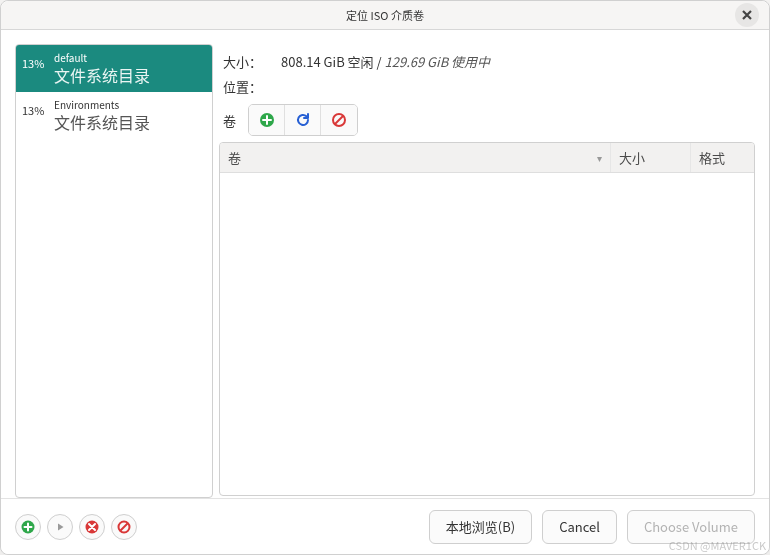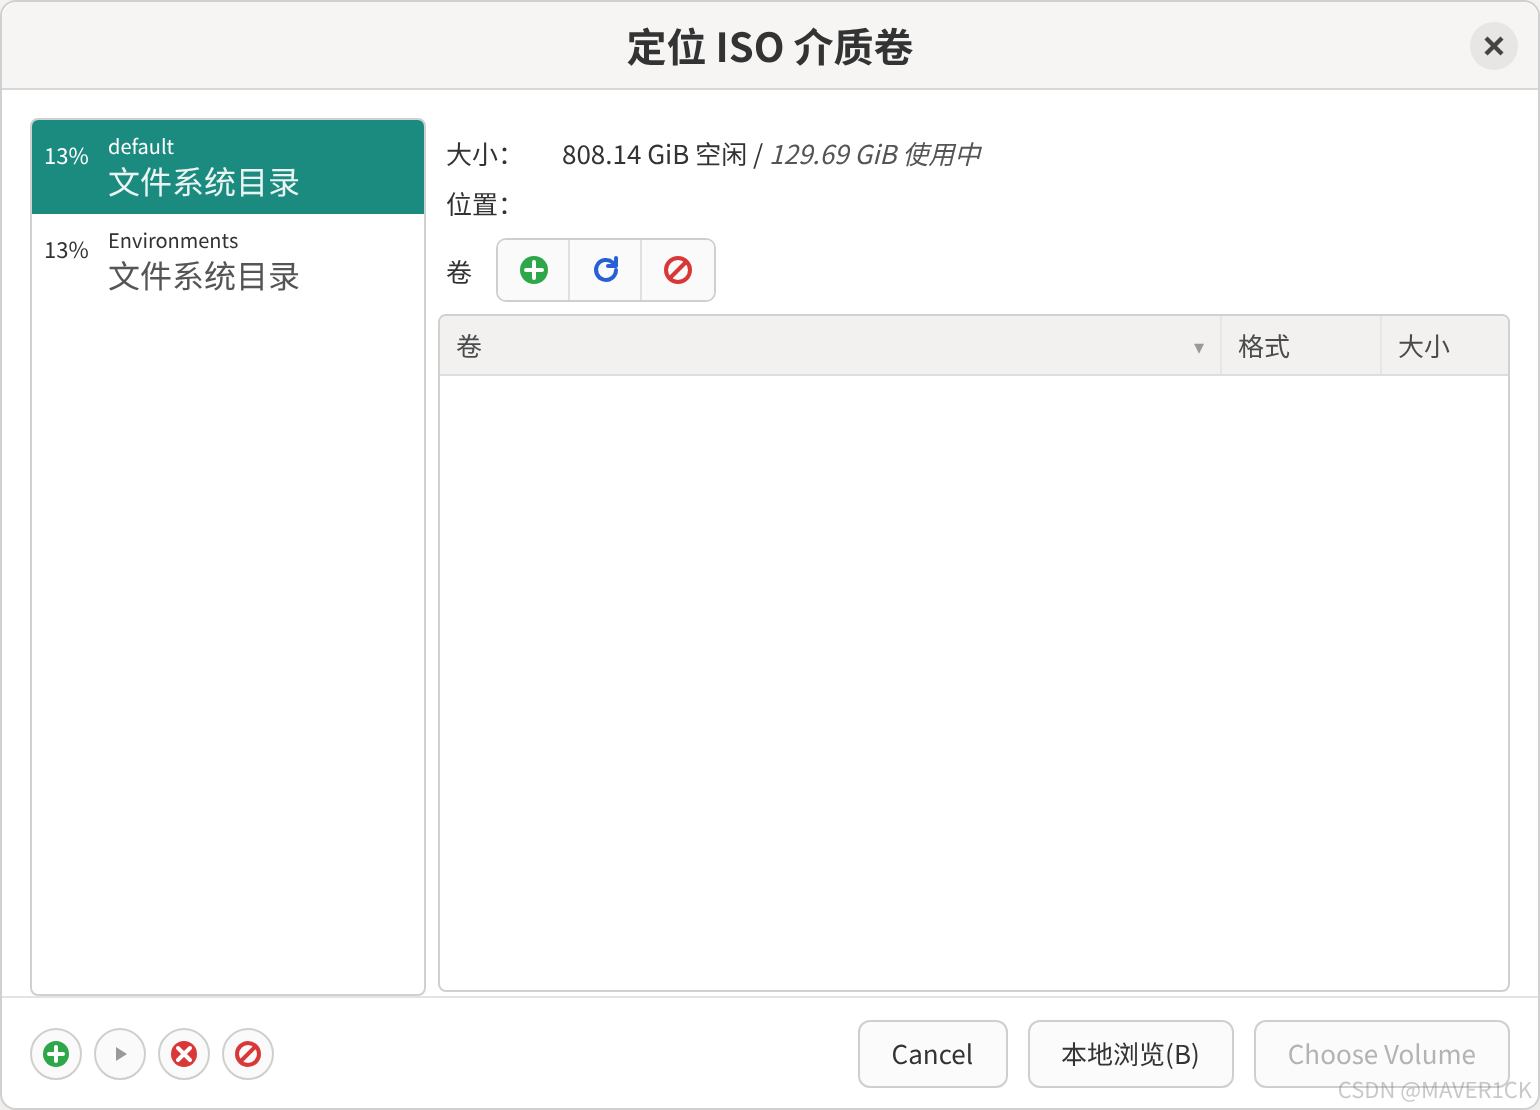--- a/index.html
+++ b/index.html
@@ -1,18 +1,18 @@
 <!DOCTYPE html>
 <html><head>
   <meta charset="utf-8">
   <style>
     * { box-sizing: border-box; margin: 0; padding: 0; }
     body { font-family: "Noto Sans CJK SC", "Microsoft YaHei", sans-serif; font-size: 13px; color: #333; background: #f6f5f4; width: 770px; height: 555px; overflow: hidden; }
     .window { width: 770px; height: 555px; background: #fff; border: 1px solid #d0d0d0; border-radius: 8px; display: flex; flex-direction: column; box-shadow: 0 6px 24px rgba(0,0,0,0.08); }
-    .titlebar { display: flex; align-items: center; justify-content: center; height: 44px; border-bottom: 1px solid #d7d7d7; position: relative; font-weight: 700; font-size: 20px; background: #f6f5f4; border-radius: 8px 8px 0 0;}
+    .titlebar { display: flex; align-items: center; justify-content: center; height: 29px; border-bottom: 1px solid #d7d7d7; position: relative; font-weight: 400; font-size: 11px; background: #f6f5f4; border-radius: 8px 8px 0 0;}
     .titlebar .close { position: absolute; right: 10px; top: 50%; transform: translateY(-50%); width: 24px; height: 24px; border-radius: 50%; background: #e7e6e5; display: flex; align-items: center; justify-content: center; cursor: pointer; }
     .titlebar .close svg { width: 12px; height: 12px; stroke: #444; stroke-width: 2.2; }
     .body { flex: 1; display: flex; padding: 14px 14px 0 14px; gap: 6px; min-height: 0; background:#fff;}
     .sidebar { width: 198px; border: 1px solid #d0d0d0; border-radius: 4px; display: flex; flex-direction: column; background: #fff; overflow: hidden; }
     .sidebar-item { display: flex; align-items: flex-start; padding: 6px 8px 6px 6px; gap: 6px; cursor: pointer; }
     .sidebar-item.active { background: #1b8a7f; color: #fff; }
     .sidebar-item .pct { font-size: 11px; padding-top: 4px; min-width: 26px; text-align: left;}
     .sidebar-item .labels { display: flex; flex-direction: column; line-height: 1.35; }
     .sidebar-item .name { font-size: 10px; }
     .sidebar-item .sub { font-size: 16px; }
@@ -113,22 +113,22 @@
           </div>
         </div>
       </div>
 
       <div class="table">
         <div class="thead">
           <div class="th">
               <span>卷</span>
               <span class="sort">▾</span>
             </div>
+          <div class="th">大小</div>
           <div class="th">格式</div>
-          <div class="th">大小</div>
         </div>
       </div>
     </div>
   </div>
 
   <div class="footer">
     <div class="circ-group">
       <div class="circ">
         <svg viewBox="0 0 14 14">
             <circle cx="7" cy="7" r="6.5" fill="#2ea74a"></circle>
@@ -147,19 +147,19 @@
           </svg>
       </div>
       <div class="circ">
         <svg viewBox="0 0 14 14">
             <circle cx="7" cy="7" r="5.5" fill="none" stroke="#d93838" stroke-width="2"></circle>
             <line x1="3.5" y1="10.5" x2="10.5" y2="3.5" stroke="#d93838" stroke-width="2"></line>
           </svg>
       </div>
     </div>
     <div class="spacer"></div>
+    <div class="btn">本地浏览(B)</div>
     <div class="btn">Cancel</div>
-    <div class="btn">本地浏览(B)</div>
     <div class="btn disabled">Choose Volume</div>
   </div>
 </div>
 
 <div class="watermark">CSDN @MAVER1CK</div>
 
 </body></html>

